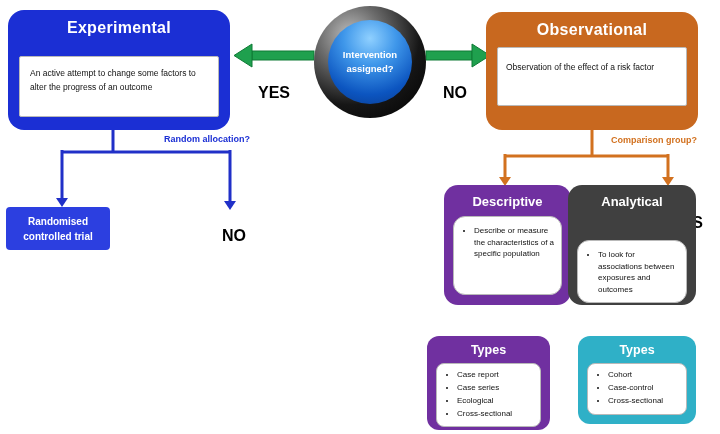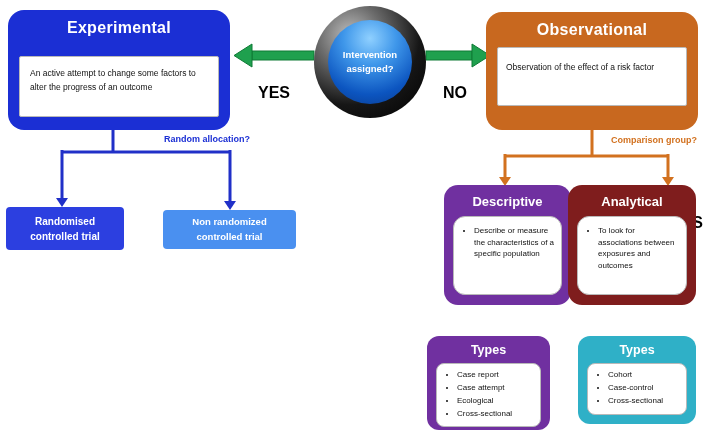--- a/index.html
+++ b/index.html
@@ -31,29 +31,29 @@
   }
   .decision-inner{
     width:84px;height:84px;border-radius:50%;
     background:radial-gradient(circle at 50% 22%, #8fd0ff 0%, #3f97ea 34%, #0c55c0 72%, #083a8e 100%);
     display:flex;align-items:center;justify-content:center;text-align:center;
     color:#fff;font-size:9.5px;font-weight:bold;line-height:1.5;padding:0 12px;box-sizing:border-box;
   }
 
   
   .result{position:absolute;border-radius:4px;color:#fff;font-weight:bold;display:flex;align-items:center;justify-content:center;text-align:center;box-sizing:border-box;}
-  .rct{left:6px;top:207px;width:118px;height:43px;background:#2c3fe0;font-size:10px;line-height:1.5;padding:2px 10px;}
+  .rct{left:6px;top:207px;width:104px;height:43px;background:#2c3fe0;font-size:10px;line-height:1.5;padding:2px 10px;}
   .nonrct{left:163px;top:210px;width:133px;height:39px;background:#4a90f0;font-size:9.5px;line-height:1.5;padding:2px 12px;}
 
   
   .mid-card{position:absolute;border-radius:14px;box-sizing:border-box;display:flex;flex-direction:column;padding:6px 9px 10px 9px;}
   .mid-card .card-title{font-size:13px;margin:3px 0 7px 0;}
   .mid-card .inner{flex:1;border-radius:12px;font-size:8px;line-height:1.45;padding:8px 4px 6px 4px;}
   .desc-card{left:444px;top:185px;width:127px;height:120px;background:#7030a0;}
-  .anal-card{left:568px;top:185px;width:128px;height:120px;background:#7f1d1d;}
+  .anal-card{left:568px;top:185px;width:128px;height:120px;background:#404040;gap:24px;}
 
   .types-card{position:absolute;border-radius:12px;box-sizing:border-box;display:flex;flex-direction:column;padding:5px 9px 9px 9px;}
   .types-card .card-title{font-size:12.5px;margin:2px 0 6px 0;}
   .types-card .inner{flex:1;border-radius:8px;font-size:8px;line-height:1.5;padding:5px 4px;}
   .types-desc{left:427px;top:336px;width:123px;height:94px;background:#7030a0;}
   .types-anal{left:578px;top:336px;width:118px;height:88px;background:#2fb0c7;}
 
   ul.blist{margin:0;padding:0 2px 0 16px;}
   ul.blist li{margin:0 0 1px 0;}
 
@@ -112,21 +112,20 @@
 
   <span class="q-label q-blue" style="left:164px;top:134px;">Random allocation?</span>
   <span class="edge-label" style="left:20px;top:176px;">YES</span>
   <span class="edge-label" style="left:222px;top:179px;">NO</span>
 
   <span class="q-label q-orange" style="left:611px;top:135px;">Comparison group?</span>
   <span class="edge-label" style="left:483px;top:158px;">NO</span>
   <span class="edge-label" style="left:671px;top:166px;">YES</span>
 
   <div class="result rct">Randomised controlled trial</div>
-  <div class="result nonrct">Non randomized controlled trial</div>
 
   <div class="mid-card desc-card">
     <div class="card-title">Descriptive</div>
     <div class="inner">
       <ul class="blist">
         <li>Describe or measure the characteristics of a specific population</li>
       </ul>
     </div>
   </div>
 
@@ -137,21 +136,21 @@
         <li>To look for associations between exposures and outcomes</li>
       </ul>
     </div>
   </div>
 
   <div class="types-card types-desc">
     <div class="card-title">Types</div>
     <div class="inner">
       <ul class="blist">
         <li>Case report</li>
-        <li>Case attempt</li>
+        <li>Case series</li>
         <li>Ecological</li>
         <li>Cross-sectional</li>
       </ul>
     </div>
   </div>
 
   <div class="types-card types-anal">
     <div class="card-title">Types</div>
     <div class="inner">
       <ul class="blist">

